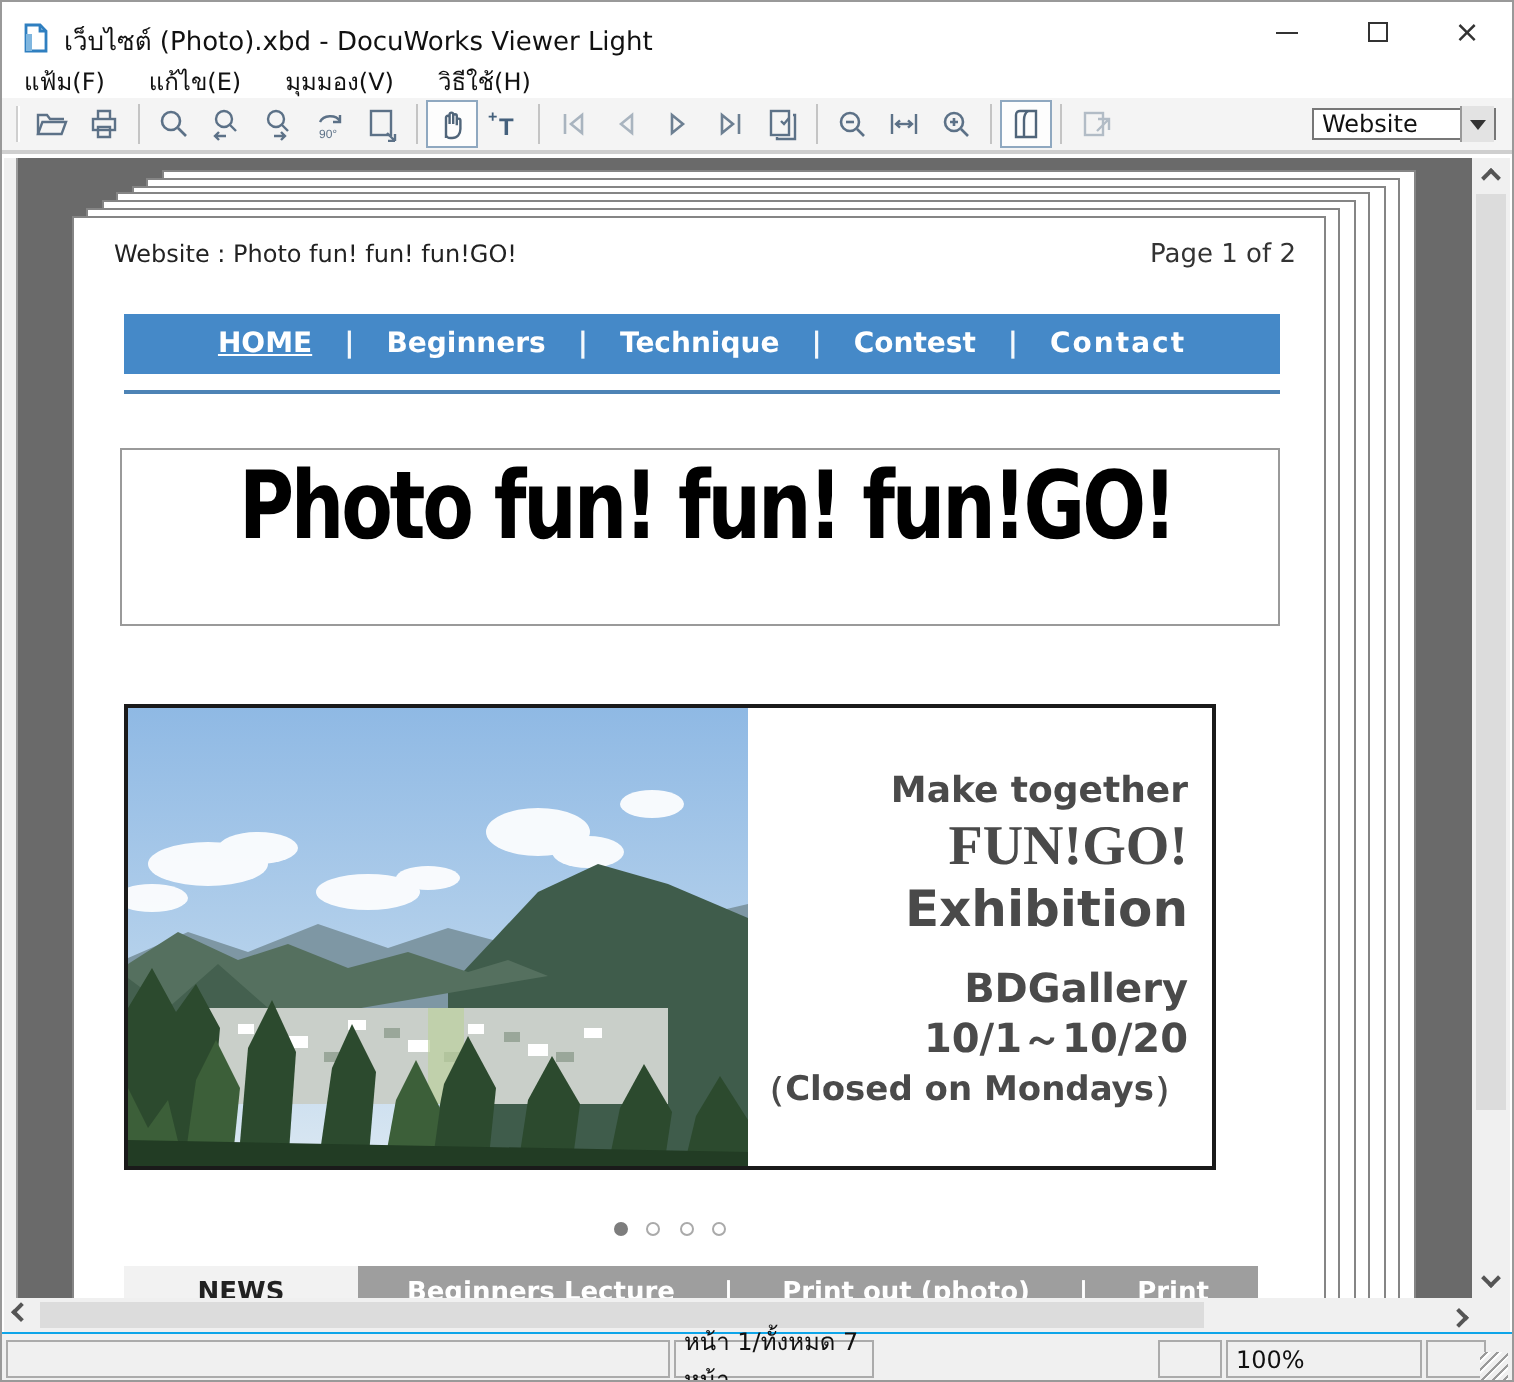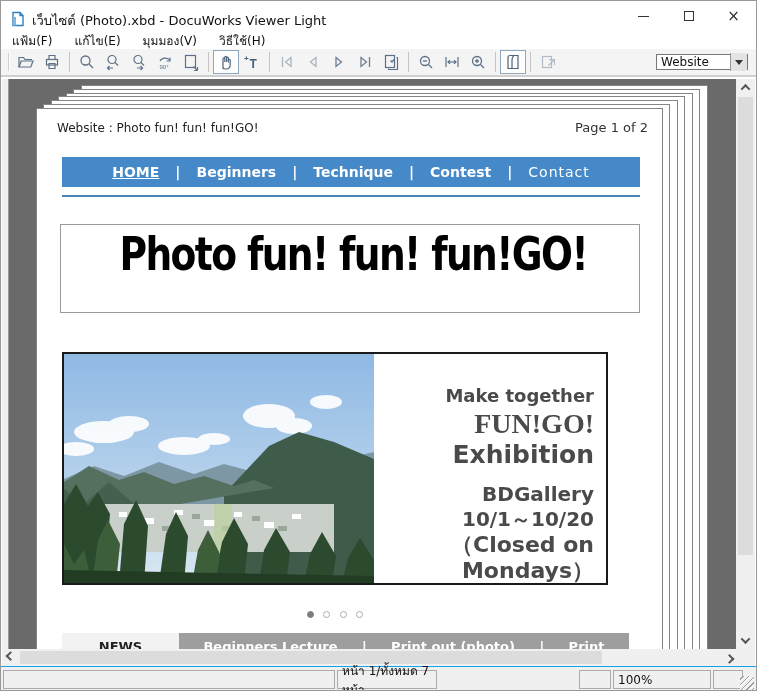--- a/index.html
+++ b/index.html
@@ -51,41 +51,41 @@
   .doc-header { position:absolute; left:20px; right:14px; top:11px; display:flex;
                 justify-content:space-between; align-items:baseline; }
   .doc-header-left { font-size:12px; color:#222; }
   .doc-header-right { font-size:13px; color:#333; }
 
   .nav { position:absolute; left:25px; top:48px; width:578px; height:30px; background:#4589c8;
          display:flex; align-items:center; justify-content:center; gap:16px;
          color:#fff; font-weight:bold; font-size:14px; }
   .nav-item { cursor:default; }
   .nav-item.active { text-decoration:underline; }
-  .nav-item.alt { letter-spacing:1px; font-weight:400; }
+  .nav-item.alt { letter-spacing:1px; font-weight:700; }
   .nav-sep { font-weight:bold; opacity:.95; }
   .nav-underline { position:absolute; left:25px; top:86px; width:578px; height:2px; background:#4d83b5; }
 
   .hero { position:absolute; left:23px; top:115px; width:580px; height:89px;
           border:1px solid #9a9a9a; text-align:center; overflow:hidden; }
   .hero-tagline { margin-top:13px; font-size:15px; color:#111; }
   .hero-title { display:inline-block; margin-top:1px; font-size:47px; font-weight:900;
                 color:#000; letter-spacing:-2px; transform:scaleX(.8); white-space:nowrap; }
 
   .feature { position:absolute; left:25px; top:243px; width:546px; height:233px;
              border:2px solid #1a1a1a; display:flex; background:#fff; }
   .feature-photo { width:310px; height:100%; }
   .feature-photo svg { display:block; width:100%; height:100%; }
   .feature-text { flex:1; padding:30px 12px 0 0; text-align:right; color:#4a4a4a; font-weight:bold; }
   .ft-line1 { font-size:18px; line-height:24px; }
   .ft-line2 { font-size:28px; line-height:32px;font-family:Liberation Serif, serif; }
   .ft-line3 { font-size:25px; line-height:30px; }
   .ft-venue { margin-top:12px; font-size:20px; line-height:25px; }
   .ft-dates { font-size:20px; line-height:25px; }
-  .ft-note  { font-size:22px; line-height:26px; }
+  .ft-note  { font-size:17px; line-height:26px; }
 
   .dots { position:absolute; left:25px; top:495px; width:546px; text-align:center; }
   .dot { display:inline-block; width:7px; height:7px; border-radius:50%; margin:0 2px;
          background:#fff; border:1px solid #aaa; vertical-align:middle; }
   .dot.active { background:#7d7d7d; border-color:#7d7d7d; }
 
   .tabs { position:absolute; left:25px; top:524px; width:567px; height:40px; display:flex; }
   .tab-news { width:117px; background:#f2f2f2; text-align:center; padding-top:6px;
               font-size:13px; font-weight:bold; color:#222; }
   .tab-gray { flex:1; background:#9e9e9e; display:flex; align-items:flex-start;

